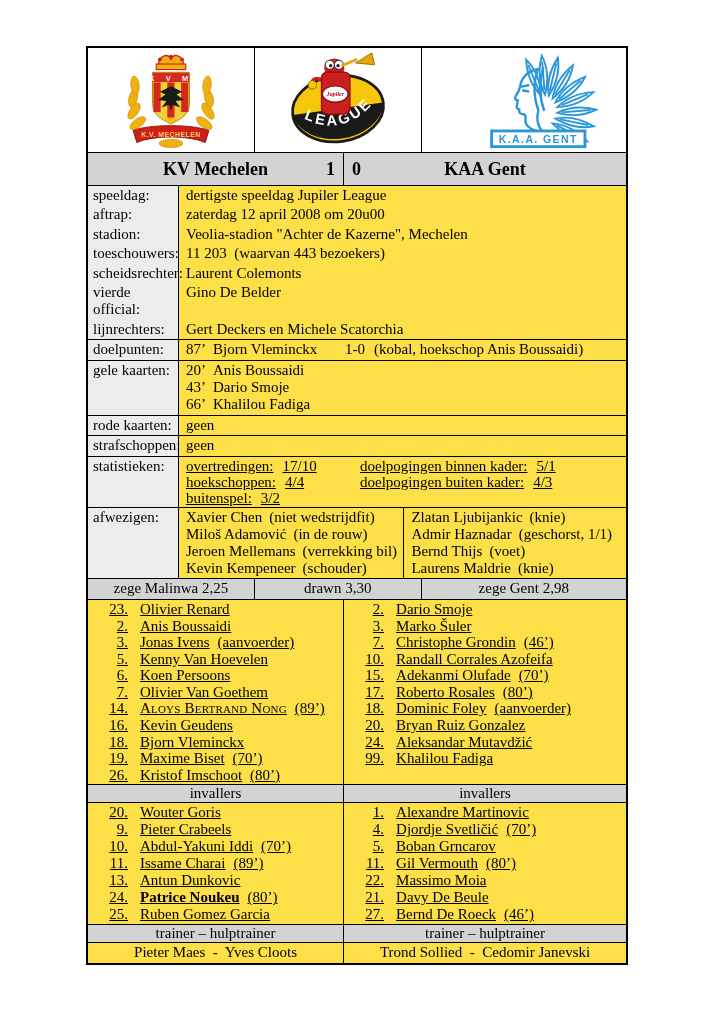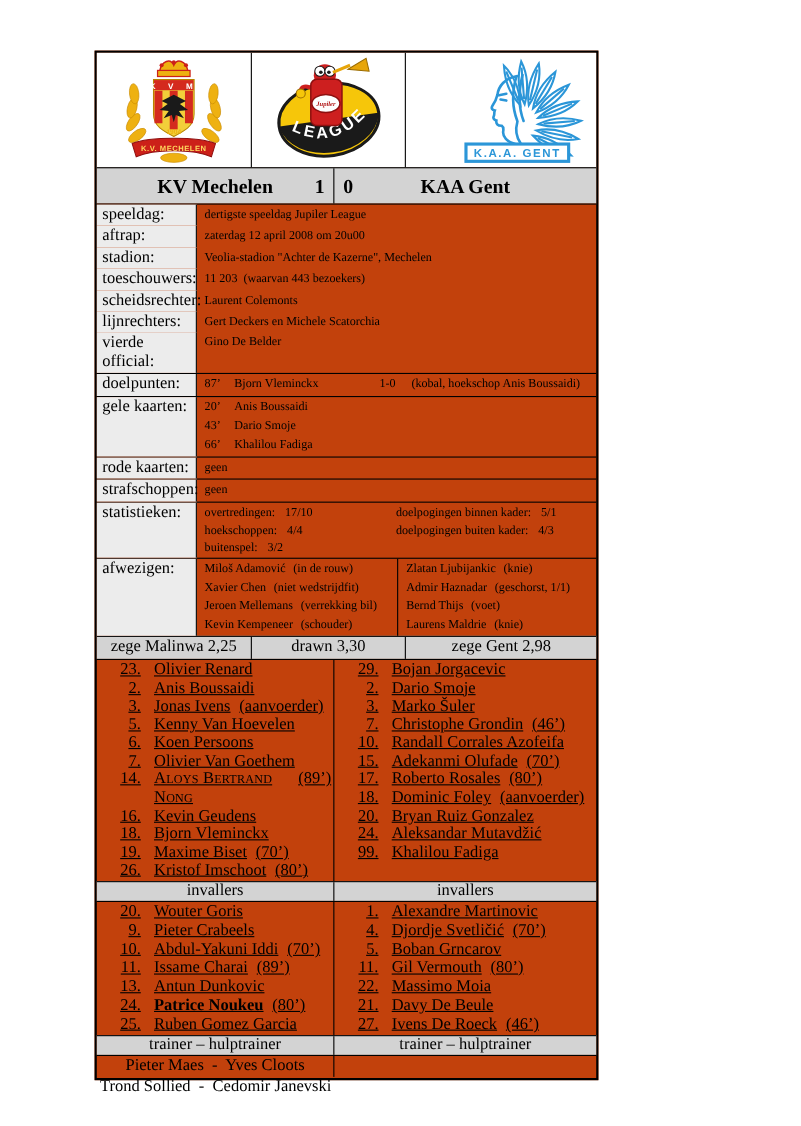--- a/index.html
+++ b/index.html
@@ -1,53 +1,53 @@
 <!DOCTYPE html>
 <html><head>
 <meta charset="utf-8">
 <style>
   * { box-sizing: border-box; margin: 0; padding: 0; }
   html,body { width: 728px; height: 1024px; background: #ffffff; }
   body { font-family: "Liberation Serif", "DejaVu Serif", serif; color: #000; position: relative; overflow: hidden; }
 
-  .sheet { position: absolute; left: 86px; top: 46px; width: 458px; border: 2px solid #000; background: #c2410c; }
+  .sheet { position: absolute; left: 86px; top: 46px; width: 542px; border: 2px solid #000; background: #fde047; }
 
   
   .logo-row { display: flex; height: 104px; background: #fff; }
   .logo-cell { display: flex; align-items: center; justify-content: center; overflow: hidden; }
   .logo-cell.c1 { width: 31%; border-right: 1.5px solid #000; }
   .logo-cell.c2 { width: 31%; border-right: 1.5px solid #000; }
   .logo-cell.c3 { flex: 1; }
 
   
   .score-row { display: flex; height: 33px; background: #d3d3d3; border-top: 1.5px solid #000; font-weight: bold; font-size: 18px; }
   .score-cell { position: relative; display: flex; align-items: center; justify-content: center; }
   .score-cell.left  { width: 47.6%; border-right: 1.5px solid #000; }
   .score-cell.right { flex: 1; }
   .score-abs-r { position: absolute; right: 8px; }
   .score-abs-l { position: absolute; left: 8px; }
 
   
   .sec { display: flex; border-top: 1.5px solid #000; align-items: stretch; }
   .sec-label { width: 91px; flex-shrink: 0; background: #ececec; border-right: 1.5px solid #000; padding: 1px 2px 1px 5px; font-size: 15px; line-height: 17.4px; }
-  .sec-body { flex: 1; padding: 1px 4px 1px 7px; font-size: 11px; line-height: 17.4px; }
+  .sec-body { flex: 1; padding: 1px 4px 1px 7px; font-size: 15px; line-height: 17.4px; }
   .pre { white-space: pre-wrap; }
 
   .info-row { display: flex; }
   .info-row .sec-label, .info-row .sec-body { border-top: none; }
 
   .goal-line { display: flex; }
   .gmin { width: 27px; flex-shrink: 0; }
   .gplayer { width: 132px; flex-shrink: 0; }
   .gscore { width: 29px; flex-shrink: 0; }
 
   .card-line { display: flex; }
   .cmin { width: 27px; flex-shrink: 0; }
 
-  .stat-row { display: flex; line-height: 16.2px; }
+  .stat-row { display: flex; line-height: 16.2px; text-decoration: underline; }
   .stat-left { width: 174px; flex-shrink: 0; display: flex; }
   .stat-right { display: flex; }
   .sval { margin-left: 9px; }
 
   .split2 { display: flex; padding: 0; }
   .half { width: 50.2%; padding: 1px 2px 1px 7px; line-height: 16.9px; }
   .half + .half { width: 49.8%; border-left: 1.5px solid #000; }
   .reason { margin-left: 7px; }
 
   
@@ -65,21 +65,21 @@
   .subs .prow { line-height: 17px; }
   .pno { width: 52px; flex-shrink: 0; text-align: right; padding-right: 12px; }
   .pnote { margin-left: 8px; }
   .smallcaps { font-variant: small-caps; letter-spacing: 0.2px; }
   .boldname { font-weight: bold; }
 
   .band { display: flex; height: 18px; background: #d3d3d3; border-top: 1.5px solid #000; font-size: 15px; line-height: 17px; text-align: center; }
   .band .hcell { width: 47.6%; border-right: 1.5px solid #000; }
   .band .hcell + .hcell { flex: 1; border-right: none; }
 
-  .trainer-row { display: flex; height: 21px; border-top: 1.5px solid #000; font-size: 15px; line-height: 19px; text-align: center; flex-direction: column; }
+  .trainer-row { display: flex; height: 21px; border-top: 1.5px solid #000; font-size: 15px; line-height: 19px; text-align: center; }
   .trainer-row .tcell { width: 47.6%; border-right: 1.5px solid #000; }
   .trainer-row .tcell + .tcell { flex: 1; border-right: none; }
 </style>
 </head>
 <body>
 
 <div class="sheet">
 
   <div class="logo-row">
     <div class="logo-cell c1">
@@ -201,26 +201,26 @@
       </div>
       <div class="info-row">
         <div class="sec-label">toeschouwers:</div>
         <div class="sec-body pre">11 203  (waarvan 443 bezoekers)</div>
       </div>
       <div class="info-row">
         <div class="sec-label">scheidsrechter:</div>
         <div class="sec-body pre">Laurent Colemonts</div>
       </div>
       <div class="info-row">
+        <div class="sec-label">vierde official:</div>
+        <div class="sec-body pre">Gino De Belder</div>
+      </div>
+      <div class="info-row">
         <div class="sec-label">lijnrechters:</div>
         <div class="sec-body pre">Gert Deckers en Michele Scatorchia</div>
-      </div>
-      <div class="info-row">
-        <div class="sec-label">vierde official:</div>
-        <div class="sec-body pre">Gino De Belder</div>
       </div>
     </div>
 
   <div class="sec">
     <div class="sec-label">doelpunten:</div>
     <div class="sec-body">
       <div class="goal-line">
         <span class="gmin">87’</span>
         <span class="gplayer">Bjorn Vleminckx</span>
         <span class="gscore">1-0</span>
@@ -286,22 +286,22 @@
             <span class="sval">3/2</span>
           </span>
         </div>
       </div>
   </div>
 
   <div class="sec">
     <div class="sec-label">afwezigen:</div>
     <div class="sec-body split2">
       <div class="half" id="absent-home">
+          <div><span>Xavier Chen</span><span class="reason">(niet wedstrijdfit)</span></div>
           <div><span>Miloš Adamović</span><span class="reason">(in de rouw)</span></div>
-          <div><span>Xavier Chen</span><span class="reason">(niet wedstrijdfit)</span></div>
           <div><span>Jeroen Mellemans</span><span class="reason">(verrekking bil)</span></div>
           <div><span>Kevin Kempeneer</span><span class="reason">(schouder)</span></div>
         </div>
       <div class="half" id="absent-away">
           <div><span>Zlatan Ljubijankic</span><span class="reason">(knie)</span></div>
           <div><span>Admir Haznadar</span><span class="reason">(geschorst, 1/1)</span></div>
           <div><span>Bernd Thijs</span><span class="reason">(voet)</span></div>
           <div><span>Laurens Maldrie</span><span class="reason">(knie)</span></div>
         </div>
     </div>
@@ -359,24 +359,20 @@
           <span class="pnote">(70’)</span>
         </div>
         <div class="prow">
           <span class="pno">26.</span>
           <span>Kristof Imschoot</span>
           <span class="pnote">(80’)</span>
         </div>
       </div>
     <div class="pcol away" id="lineup-away">
         <div class="prow">
-          <span class="pno">29.</span>
-          <span>Bojan Jorgacevic</span>
-        </div>
-        <div class="prow">
           <span class="pno">2.</span>
           <span>Dario Smoje</span>
         </div>
         <div class="prow">
           <span class="pno">3.</span>
           <span>Marko Šuler</span>
         </div>
         <div class="prow">
           <span class="pno">7.</span>
           <span>Christophe Grondin</span>
@@ -477,21 +473,21 @@
         <div class="prow">
           <span class="pno">22.</span>
           <span>Massimo Moia</span>
         </div>
         <div class="prow">
           <span class="pno">21.</span>
           <span>Davy De Beule</span>
         </div>
         <div class="prow">
           <span class="pno">27.</span>
-          <span>Ivens De Roeck</span>
+          <span>Bernd De Roeck</span>
           <span class="pnote">(46’)</span>
         </div>
       </div>
   </div>
 
   <div class="band">
     <div class="hcell">trainer – hulptrainer</div>
     <div class="hcell">trainer – hulptrainer</div>
   </div>
 

